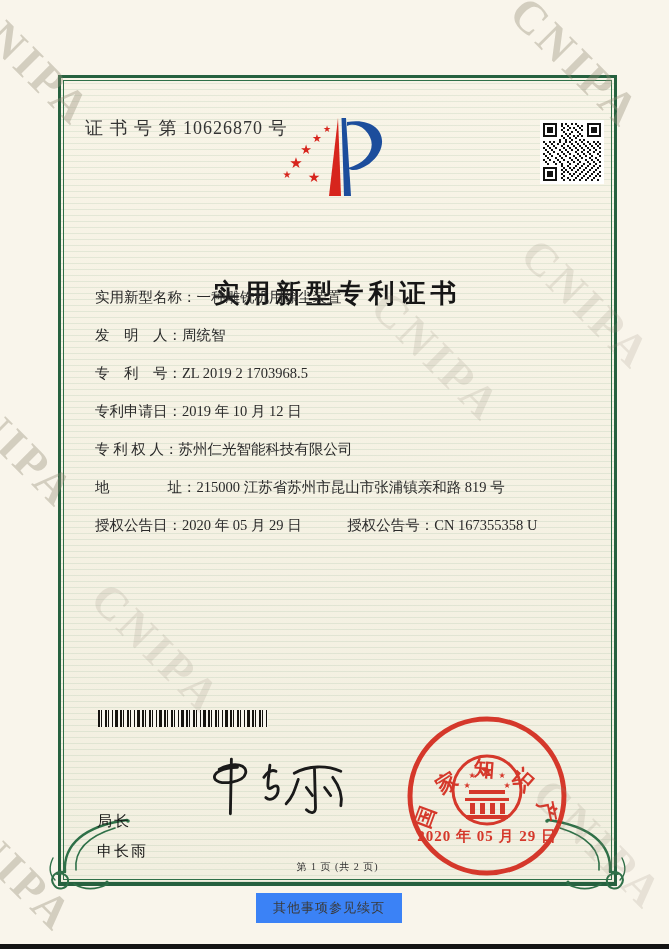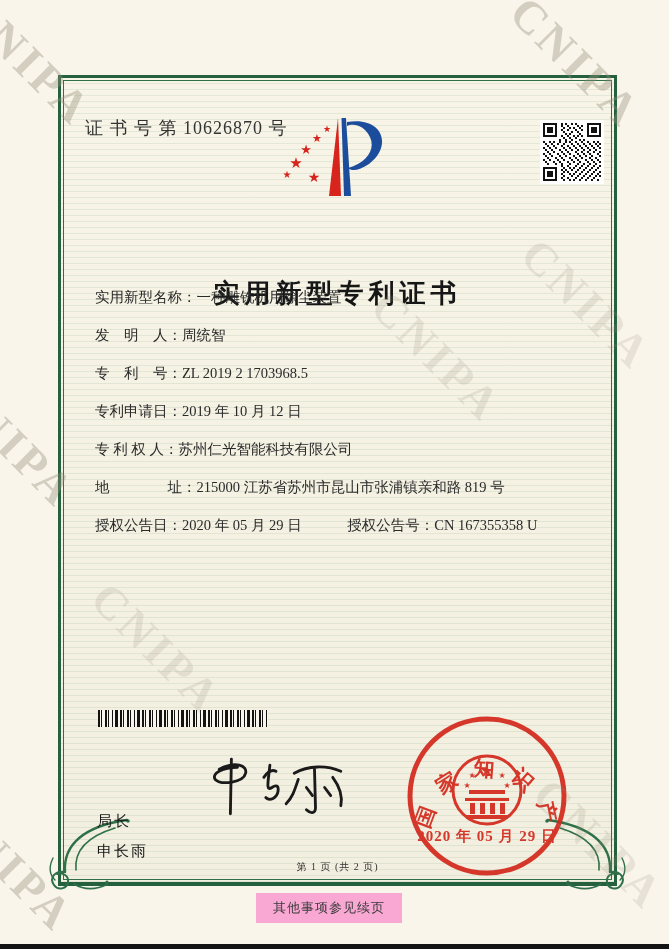--- a/index.html
+++ b/index.html
@@ -60,21 +60,21 @@
   
   .signer{position:absolute;left:36px;top:684px;font-family:"Liberation Sans","DejaVu Sans",sans-serif;font-size:15px;color:#141414;margin-top:48px;}
   .signer div{height:22px;line-height:22px;margin-bottom:8px;letter-spacing:2px;}
   .sig{position:absolute;left:140px;top:676px;width:152px;height:68px;}
   
   .seal{position:absolute;left:344px;top:636px;width:164px;height:164px;opacity:.92;}
   
   .page-no{position:absolute;left:0;right:0;top:782px;text-align:center;font-size:10px;color:#333;letter-spacing:1px;}
   .cont-box{
     position:absolute;left:256px;top:893px;width:146px;height:30px;line-height:30px;z-index:3;
-    background:#f9a8d4;text-align:center;font-size:13px;color:#3a3a3a;letter-spacing:1px;
+    background:#3b82f6;text-align:center;font-size:13px;color:#3a3a3a;letter-spacing:1px;
   }
   .bottom-bar{position:absolute;left:0;bottom:0;width:100%;height:5px;background:#141414;z-index:4;}
   
   .flourish{position:absolute;width:92px;height:92px;z-index:3;}
   .flourish.bl{left:-20px;bottom:-22px;}
   .flourish.br{right:-20px;bottom:-22px;transform:scaleX(-1);}
 </style>
 </head>
 <body>
 

